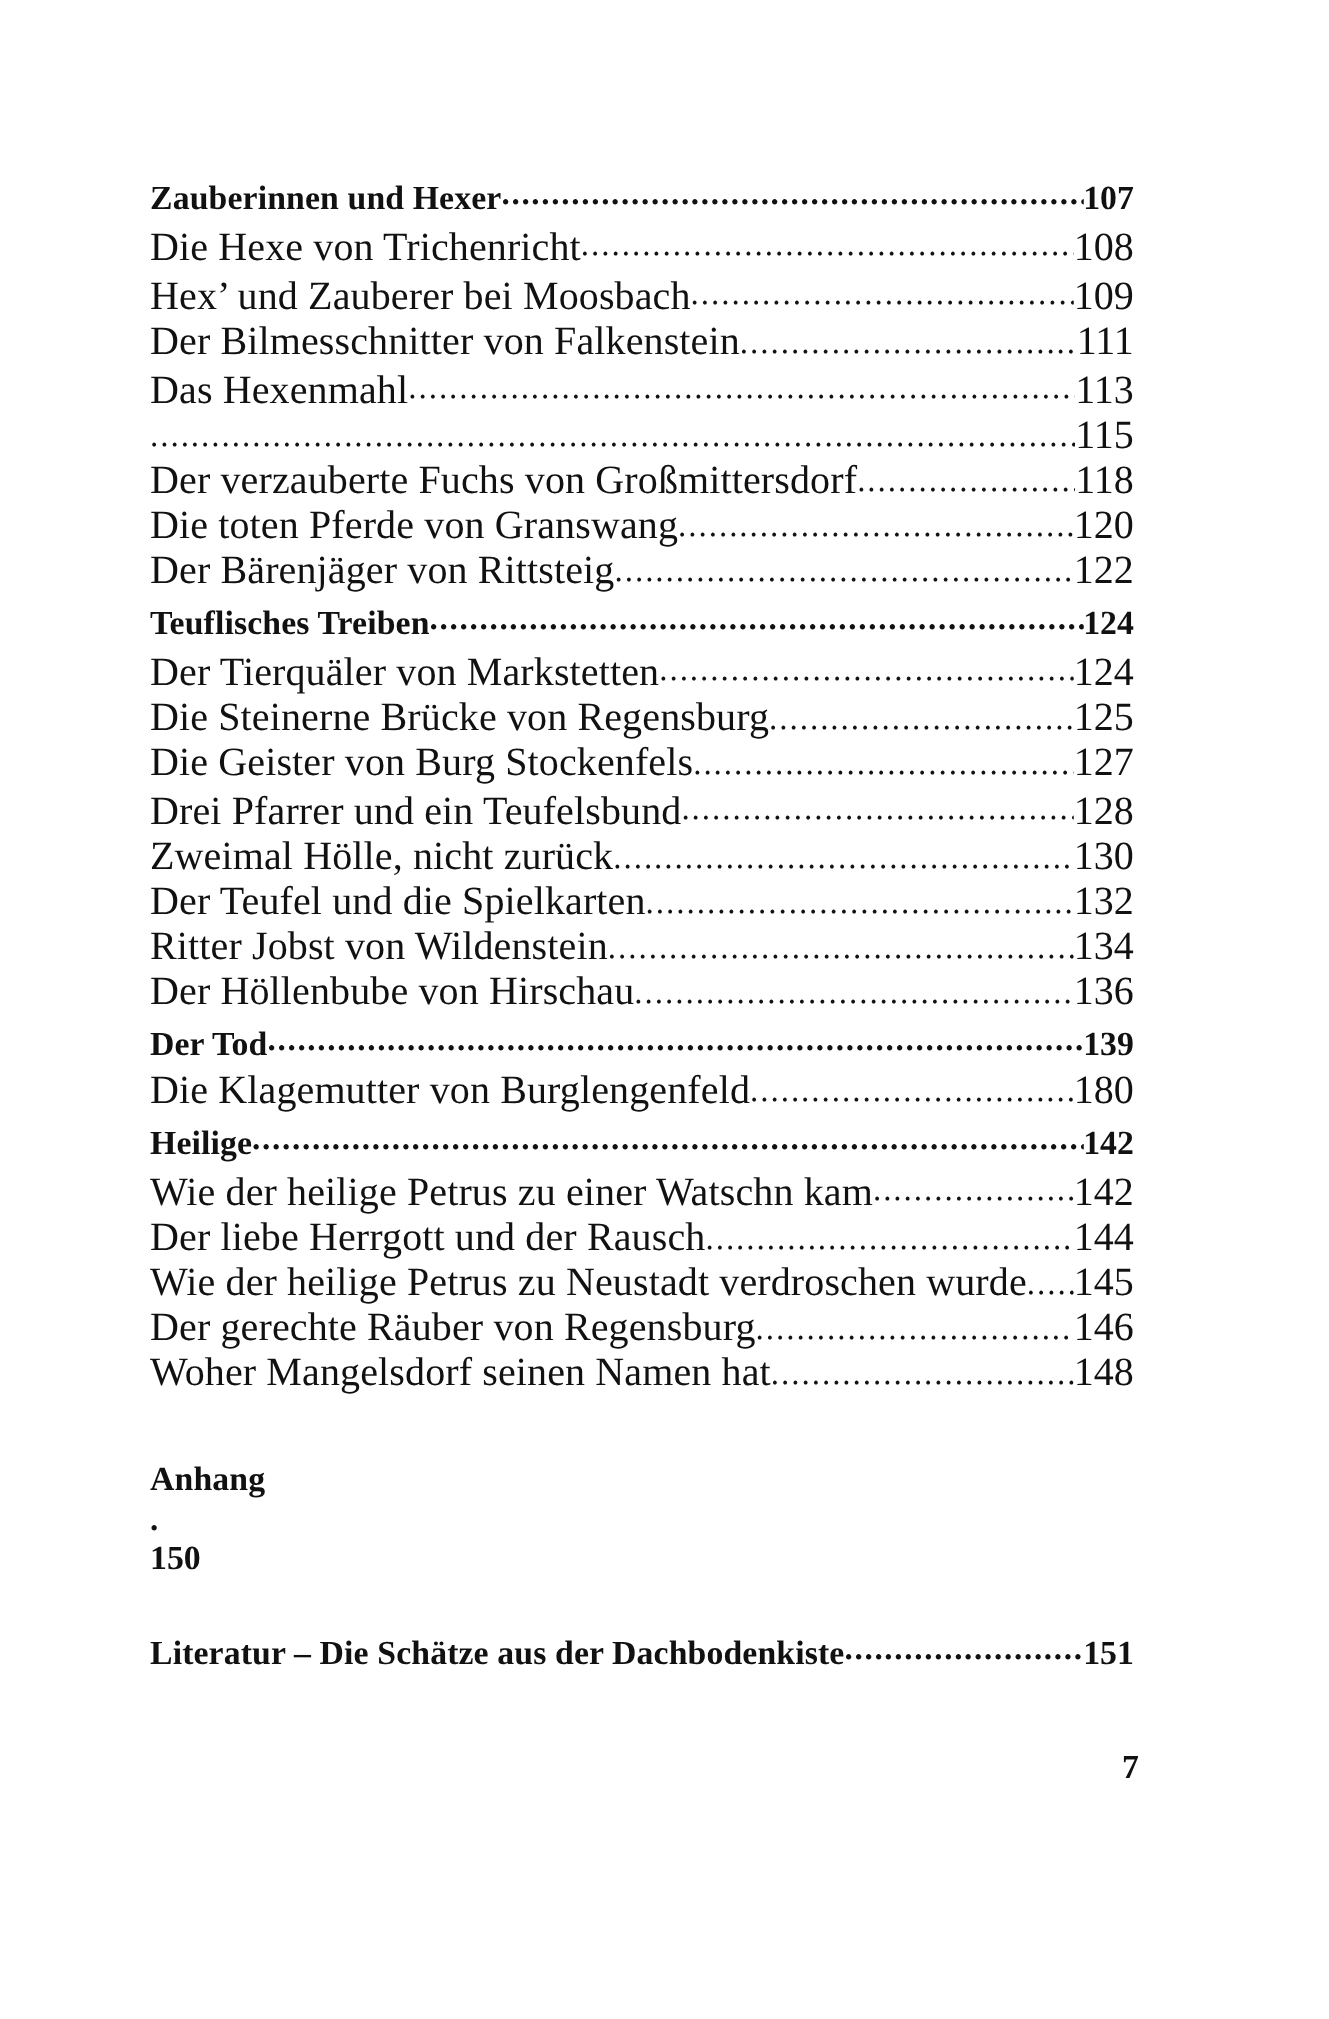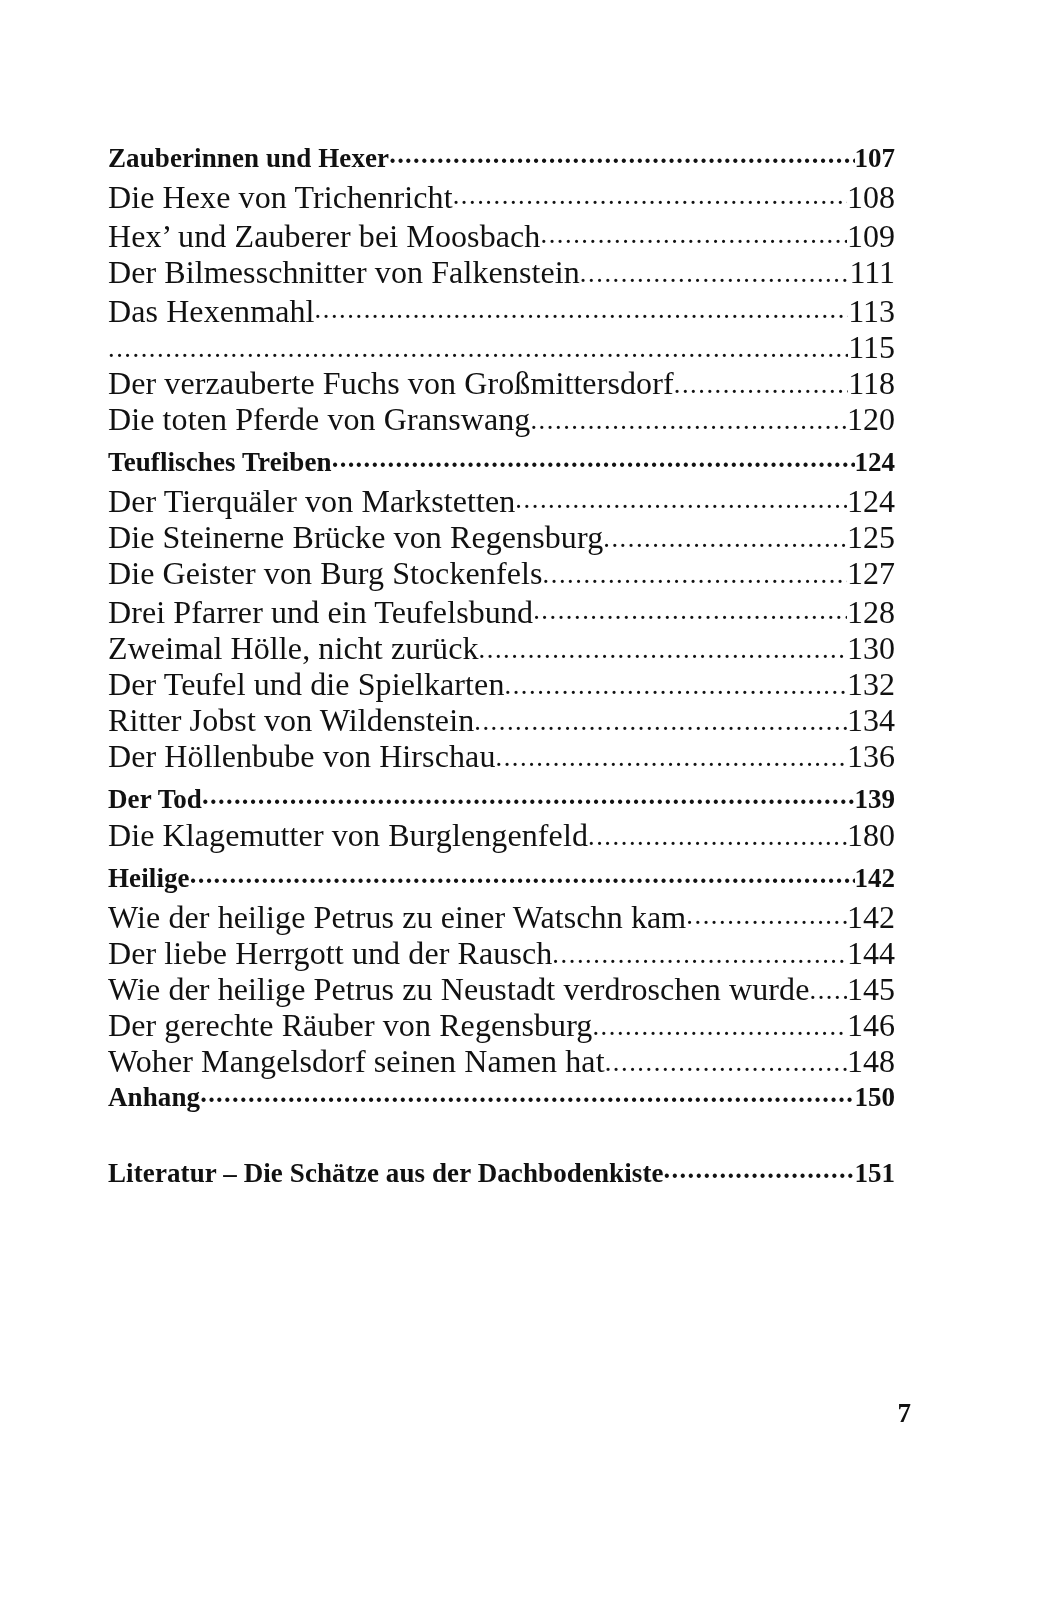--- a/index.html
+++ b/index.html
@@ -20,21 +20,21 @@
     position: absolute;
     left: 0;
     top: 0;
     width: 1063px;
     height: 1615px;
     background: #ffffff;
   }
 
   #toc-body {
     position: absolute;
-    left: 108px;
+    left: 120px;
     top: 140px;
     width: 787px;
   }
 
   
   .toc-entry {
     display: flex;
     align-items: baseline;
     width: 100%;
     font-size: 32px;
@@ -83,20 +83,22 @@
     letter-spacing: 1.35px;
   }
 
   
   .toc-entry.block-start {
     margin-top: 7px;
   }
 
   
   .toc-entry.block-gap-large {
+    margin-top: 50px;
+    flex-direction: column;
   }
   .toc-entry.block-gap-medium {
     margin-top: 40px;
   }
 
   
   .sp-before::before {
     content: "\00a0";
   }
 
@@ -147,20 +149,25 @@
       <div class="toc-entry level-item">
         <span class="toc-title">Der verzauberte Fuchs von Großmittersdorf</span>
         <span class="toc-leader sp-before"></span>
         <span class="toc-page">118</span>
       </div>
       <div class="toc-entry level-item">
         <span class="toc-title">Die toten Pferde von Granswang</span>
         <span class="toc-leader sp-before"></span>
         <span class="toc-page">120</span>
       </div>
+      <div class="toc-entry level-item">
+        <span class="toc-title">Der Bärenjäger von Rittsteig</span>
+        <span class="toc-leader sp-before"></span>
+        <span class="toc-page">122</span>
+      </div>
       <div class="toc-entry level-section block-start">
         <span class="toc-title">Teuflisches Treiben</span>
         <span class="toc-leader"></span>
         <span class="toc-page">124</span>
       </div>
       <div class="toc-entry level-item">
         <span class="toc-title">Der Tierquäler von Markstetten</span>
         <span class="toc-leader"></span>
         <span class="toc-page">124</span>
       </div>

